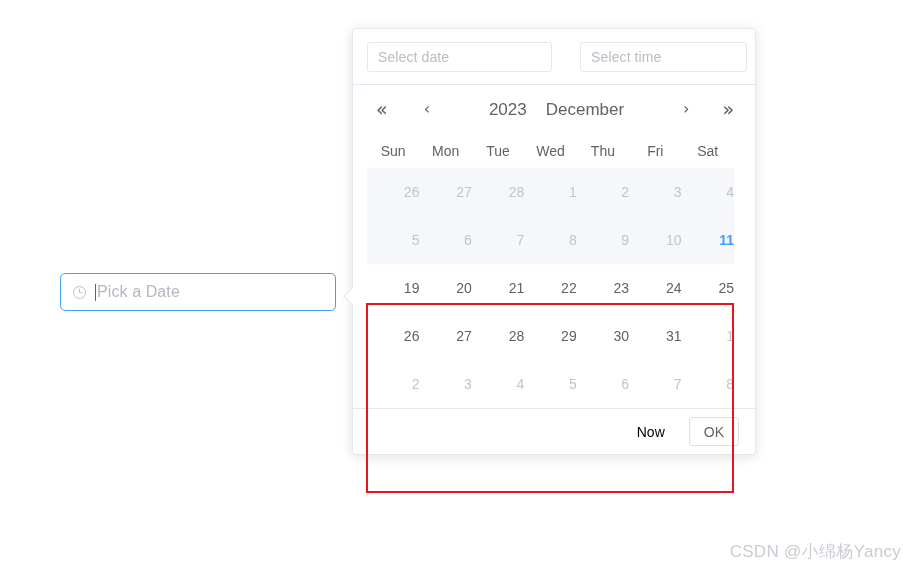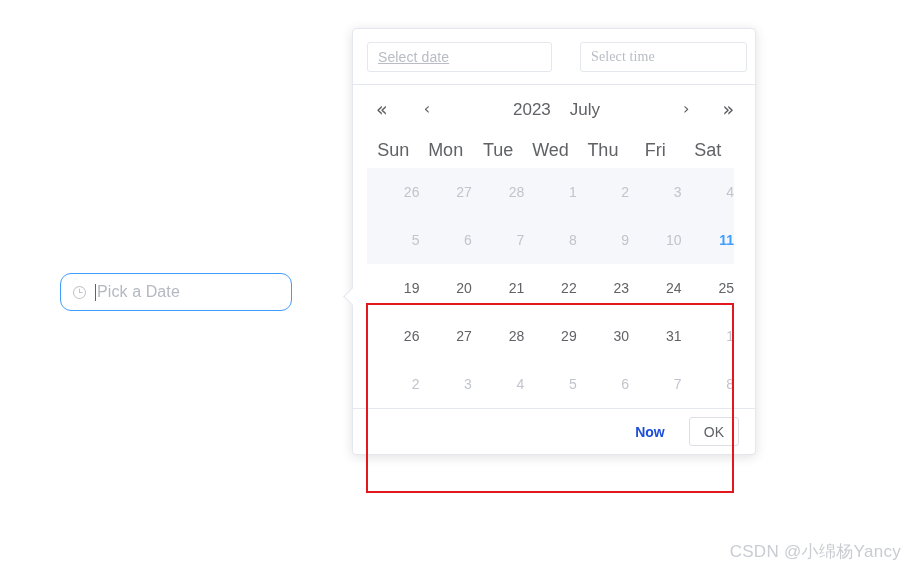--- a/index.html
+++ b/index.html
@@ -14,25 +14,25 @@
     position: relative;
     overflow: hidden;
     -webkit-font-smoothing: antialiased;
   }
 
   
   .date-trigger {
     position: absolute;
     left: 60px;
     top: 273px;
-    width: 232px;
+    width: 276px;
     height: 38px;
     box-sizing: border-box;
     border: 1px solid #409eff;
-    border-radius: 11px;
+    border-radius: 5px;
     background: #ffffff;
     display: flex;
     align-items: center;
     padding: 0 10px 0 11px;
   }
   .clock-icon {
     width: 15px;
     height: 15px;
     flex: 0 0 15px;
     margin-right: 8px;
@@ -91,22 +91,22 @@
     border: 1px solid #e4e7ed;
     border-radius: 3px;
     background: #ffffff;
     display: flex;
     align-items: center;
     padding-left: 10px;
     font-size: 14px;
     color: #b8bcc4;
     letter-spacing: .1px;
   }
-  .popup-input.date-in { width: 202px; margin-right: 28px; text-decoration: underline; }
-  .popup-input.time-in { width: 182px; font-family: Liberation Serif, serif; }
+  .popup-input.date-in { width: 202px; margin-right: 28px; }
+  .popup-input.time-in { width: 182px; }
 
   
   .nav-row {
     position: relative;
     height: 48px;
     display: flex;
     align-items: center;
     padding: 0 21px 0 23px;
   }
   .nav-btn {
@@ -132,21 +132,21 @@
 
   
   .cal {
     border-collapse: collapse;
     table-layout: fixed;
     width: 367px;
     margin: 0 0 0 14px;
   }
   .cal th {
     font-weight: normal;
-    font-size: 18px;
+    font-size: 14px;
     color: #606266;
     height: 35px;
     padding: 0;
     text-align: center;
   }
   .cal td {
     padding: 0;
     height: 48px;
     text-align: right;
     font-size: 14px;
@@ -181,24 +181,23 @@
     border-top: 1px solid #e4e7ed;
     height: 46px;
     display: flex;
     align-items: center;
     justify-content: flex-end;
     padding: 0 16px 0 0;
     box-sizing: border-box;
   }
   .now-link {
     font-size: 14px;
-    color: #1d4ed8;
+    color: #000000;
     margin-right: 24px;
     cursor: pointer;
-    font-weight: bold;
   }
   .ok-btn {
     box-sizing: border-box;
     min-width: 50px;
     height: 29px;
     padding: 8px 14px;
     border: 1px solid #dcdfe6;
     border-radius: 3px;
     background: #ffffff;
     font-size: 14px;
@@ -239,21 +238,21 @@
 
   <div class="popup-inputs">
     <div class="popup-input date-in">Select date</div>
     <div class="popup-input time-in">Select time</div>
   </div>
 
   <div class="nav-row">
     <span class="nav-btn nav-prev-yr">«</span>
     <span class="nav-btn small nav-prev-mo">‹</span>
     <span class="nav-center">
-      <span class="yr">2023</span><span class="mo">July</span>
+      <span class="yr">2023</span><span class="mo">December</span>
     </span>
     <span class="nav-btn small nav-next-mo">›</span>
     <span class="nav-btn nav-next-yr">»</span>
   </div>
 
   <table class="cal">
     <thead>
       <tr id="weekday-row">
           <th>Sun</th>
           <th>Mon</th>

